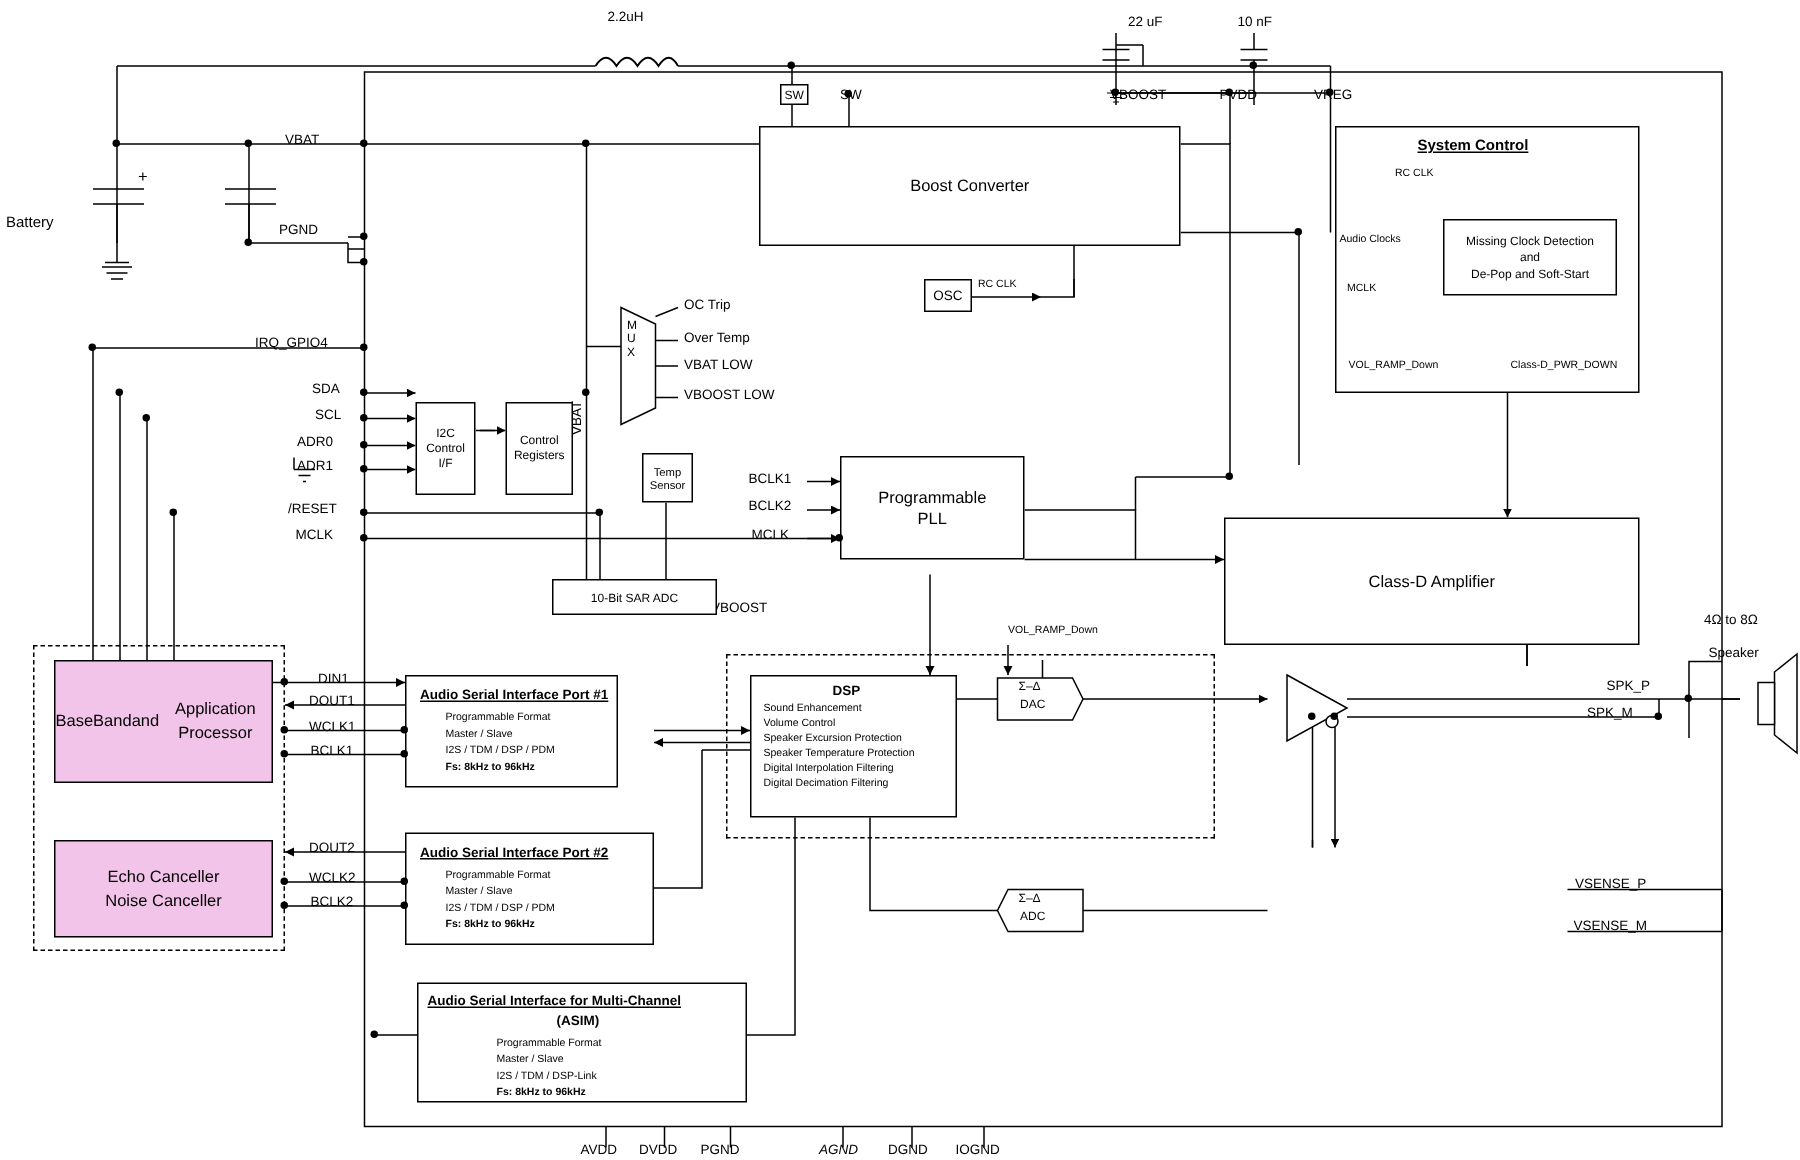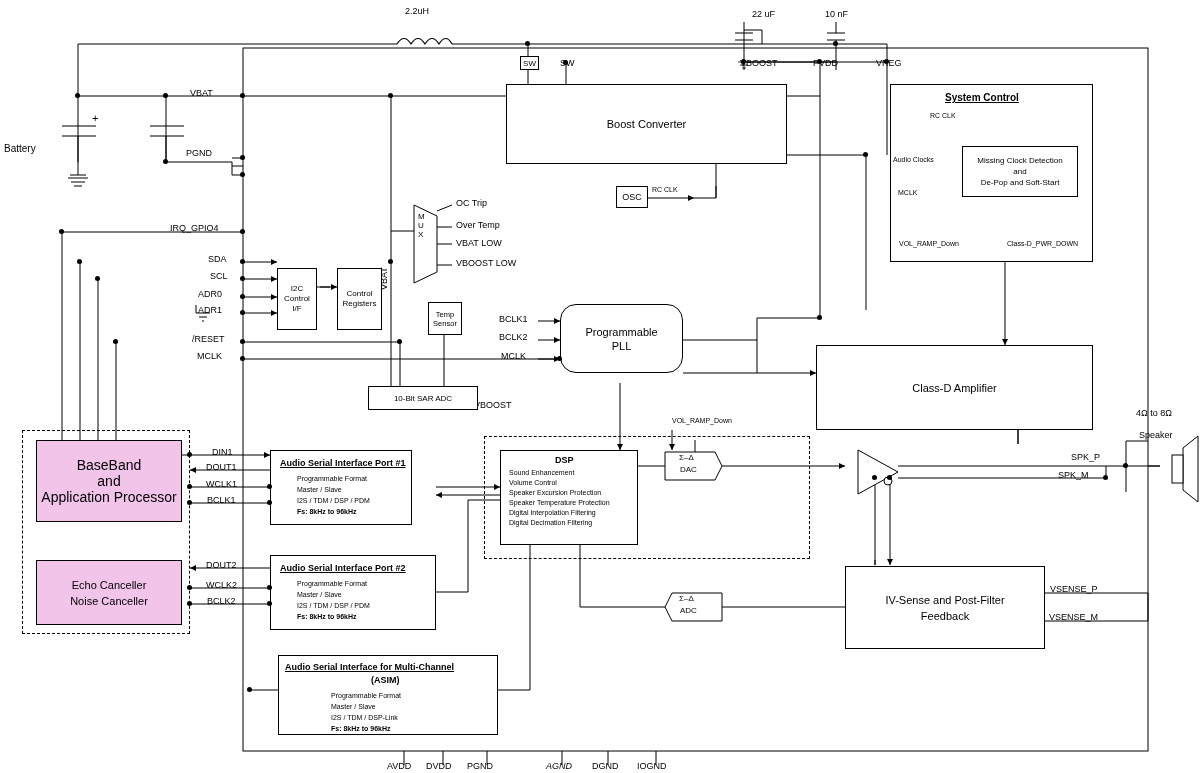--- a/index.html
+++ b/index.html
@@ -263,21 +263,21 @@
     <div>Registers</div>
   </div>
 
   <div class="box col" style="left:428px;top:302px;width:34px;height:33px;font-size:7.5px;line-height:9px;">
     <div>Temp</div>
     <div>Sensor</div>
   </div>
 
   <div class="box ctr" style="left:368px;top:386px;width:110px;height:24px;font-size:8px;">10-Bit SAR ADC</div>
 
-  <div class="box col title" style="left:560px;top:304px;width:123px;height:69px;line-height:14px;border-radius:16px;">
+  <div class="box col title" style="left:560px;top:304px;width:123px;height:69px;line-height:14px;">
     <div>Programmable</div>
     <div>PLL</div>
   </div>
   <div class="lbl" style="left:499px;top:314px;">BCLK1</div>
   <div class="lbl" style="left:499px;top:332px;">BCLK2</div>
   <div class="lbl" style="left:501px;top:351px;">MCLK</div>
 
   <div class="box ctr title" style="left:816px;top:345px;width:277px;height:85px;">Class-D Amplifier</div>
 
   <div class="dash" style="left:484px;top:436px;width:326px;height:123px;"></div>
@@ -291,34 +291,30 @@
     <div class="lbl tiny" style="left:8px;top:68px;">Digital Decimation Filtering</div>
   </div>
   <div class="lbl tiny" style="left:672px;top:417px;">VOL_RAMP_Down</div>
 
   <div class="lbl" style="left:679px;top:453px;font-size:8px;">Σ–Δ</div>
   <div class="lbl" style="left:680px;top:465px;font-size:8px;">DAC</div>
 
   <div class="lbl" style="left:679px;top:594px;font-size:8px;">Σ–Δ</div>
   <div class="lbl" style="left:680px;top:606px;font-size:8px;">ADC</div>
 
-  <div class="box col title" style="left:845px;top:566px;width:200px;height:83px;line-height:16px;">
-    <div>IV-Sense and Post-Filter</div>
-    <div>Feedback</div>
-  </div>
 
   <div class="lbl" style="left:1136px;top:408px;font-size:9px;text-align:center;">4Ω to 8Ω</div>
   <div class="lbl" style="left:1139px;top:430px;font-size:9px;">Speaker</div>
   <div class="lbl" style="left:1059px;top:452px;margin-left:12px;">SPK_P</div>
   <div class="lbl" style="left:1058px;top:470px;">SPK_M</div>
   <div class="lbl" style="left:1050px;top:584px;">VSENSE_P</div>
   <div class="lbl" style="left:1049px;top:612px;">VSENSE_M</div>
 
   <div class="dash" style="left:22px;top:430px;width:168px;height:204px;"></div>
-  <div class="pink col" style="position:absolute;left:36px;top:440px;width:144px;height:80px;font-size:14px;line-height:16px;display:flex;flex-direction:column;align-items:center;justify-content:center;text-align:center;">
+  <div class="pink col" style="position:absolute;left:36px;top:440px;width:144px;height:80px;font-size:11px;line-height:16px;display:flex;flex-direction:row;align-items:center;justify-content:center;text-align:center;">
     <div>BaseBand</div>
     <div>and</div>
     <div>Application Processor</div>
   </div>
   <div class="pink col" style="position:absolute;left:36px;top:560px;width:144px;height:63px;font-size:11px;line-height:16px;display:flex;flex-direction:column;align-items:center;justify-content:center;text-align:center;">
     <div>Echo Canceller</div>
     <div>Noise Canceller</div>
   </div>
 
   <div class="lbl" style="left:212px;top:447px;">DIN1</div>

